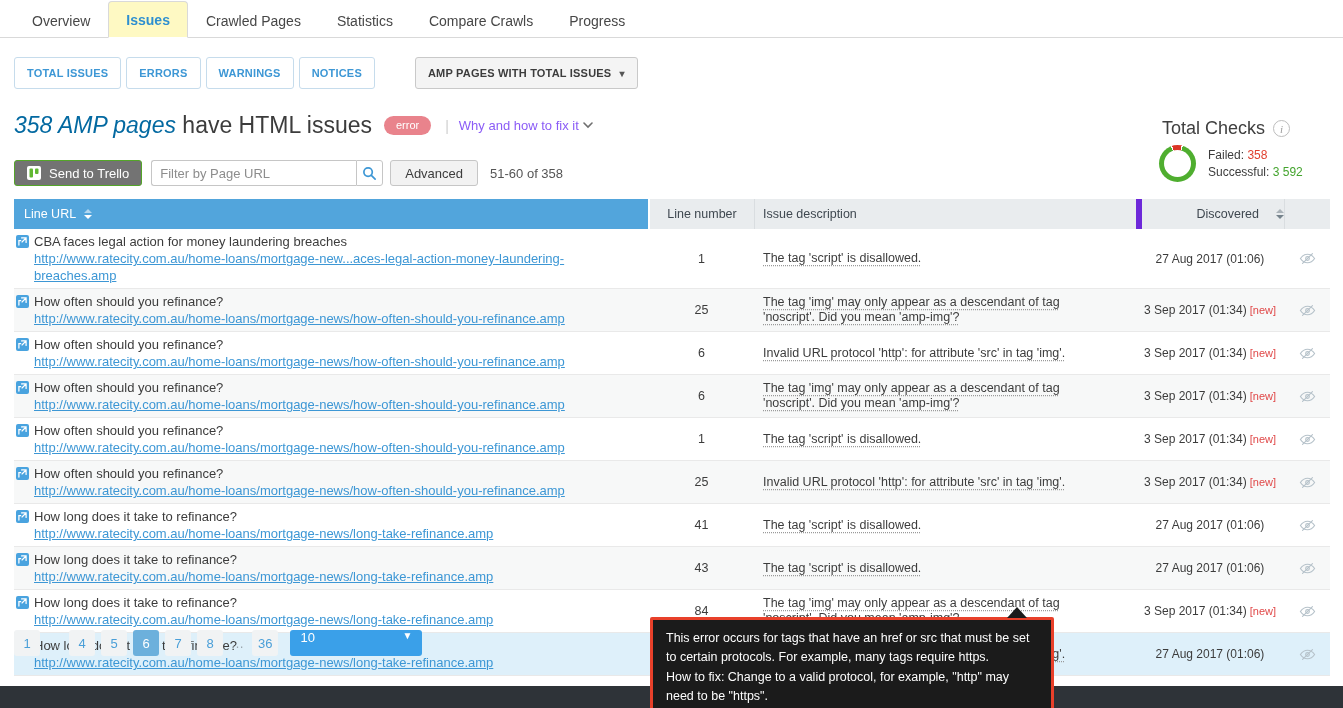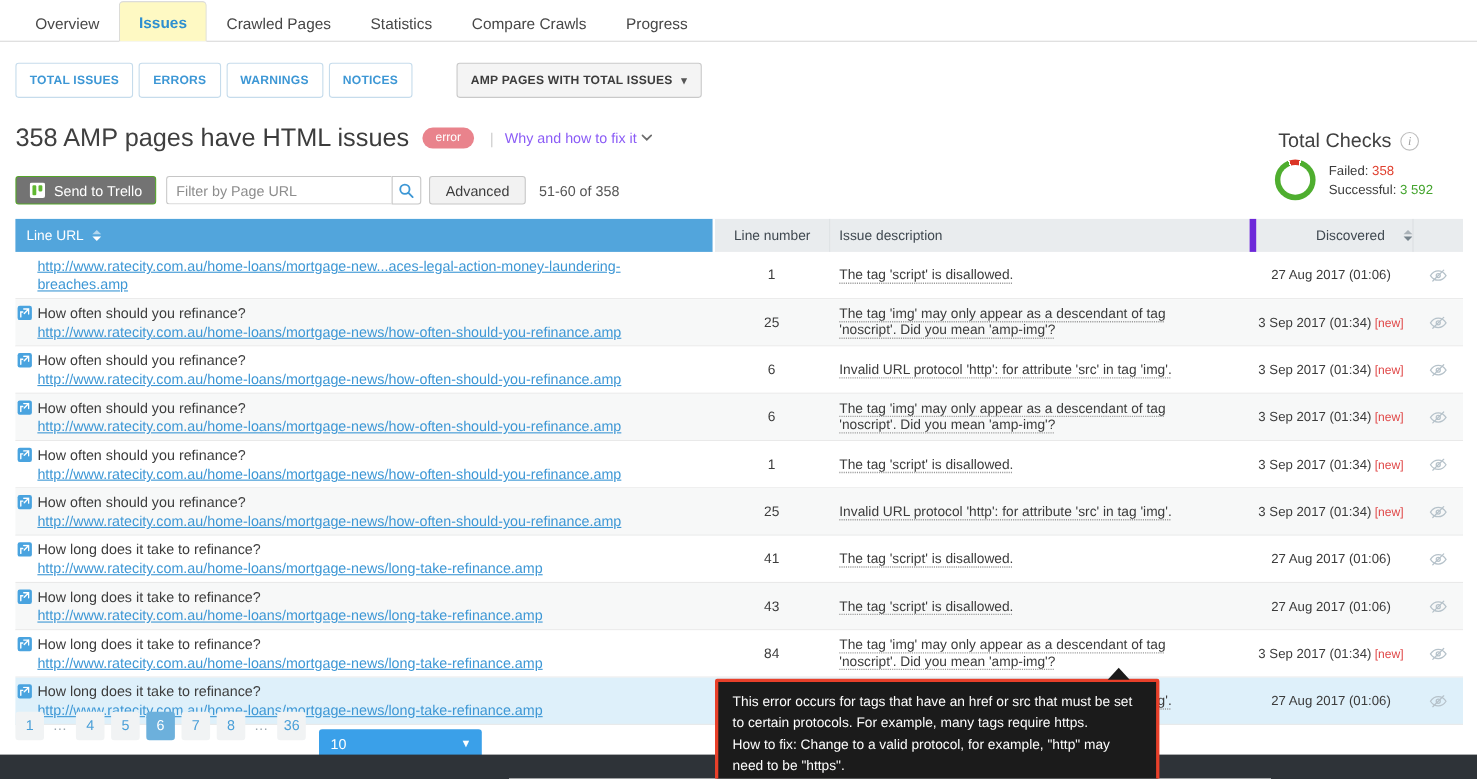--- a/index.html
+++ b/index.html
@@ -24,21 +24,21 @@
     padding:9px 12px; margin-right:5px; cursor:pointer; }
   .amp-dd { margin-left:35px; background:#f4f4f4; border:1px solid #c9c9c9; border-radius:3px;
     color:#3c3c3c; font-family:inherit; font-size:11px; font-weight:bold; letter-spacing:.2px;
     padding:9px 12px; cursor:pointer; display:flex; align-items:center; gap:8px; }
   .amp-dd .caret { font-size:10px; color:#555; }
 
   
   .headrow { position:absolute; top:112px; left:14px; right:14px; height:48px; }
   .title-area { display:flex; align-items:center; }
   .title { font-size:23px; font-weight:normal; color:#3c3c3c; }
-  .title .t-blue { color:#404040; }
+  .title .t-blue { color:#0369a1;font-style:italic; }
   .badge { background:#e9838c; color:#fff; font-size:11px; border-radius:10px;
     padding:3px 12px 4px; margin-left:12px; }
   .tsep { color:#cfcfcf; margin:0 10px 0 14px; font-size:14px; }
   .help-link { color:#8b5cf6; font-size:13px; text-decoration:none; cursor:pointer;
     display:flex; align-items:center; gap:4px; }
   .help-link .caret { font-size:11px; color:#6f6f6f; }
 
   
   .total-checks { position:absolute; top:6px; right:14px; width:178px; }
   .tc-head { display:flex; align-items:center; justify-content:center; gap:8px; }
@@ -100,23 +100,23 @@
   .new-tag { color:#e04848; font-size:11px; margin-left:3px; }
   .c-eye { width:46px; display:flex; justify-content:center; }
   .eye-btn { cursor:pointer; display:flex; }
 
   
   .pagination { position:absolute; top:630px; left:14px; display:flex; align-items:center; gap:6px; }
   .pbtn { min-width:26px; height:26px; background:#f1f3f4; border-radius:3px; color:#4a9fd8;
     font-size:13px; display:flex; align-items:center; justify-content:center; cursor:pointer; padding:0 6px; }
   .pbtn.pdots { background:transparent; color:#9aa5ad; cursor:default; padding:0 2px; min-width:14px; }
   .pbtn.pactive { background:#6cb0dc; color:#fff; }
-  .psize { margin-left:6px; width:148px; height:26px; background:#3aa0e9; border-radius:3px;
-    color:#fff; font-size:13px; display:flex; align-items:center; justify-content:space-between;
-    padding:0 10px; cursor:pointer;margin-top:33px; }
+  .psize { margin-left:6px; width:132px; height:26px; background:#3aa0e9; border-radius:3px;
+    color:#fff; font-size:13px; display:flex; justify-content:space-between;
+    padding:0 10px; cursor:pointer; }
   .psize .caret { font-size:10px; }
 
   
   .tooltip { position:absolute; left:650px; top:617px; width:404px; z-index:10;
     background:#1b1b1b; border:3px solid #e8402a; border-radius:2px; color:#fdfdfd;
     font-size:12.5px; line-height:1.55; padding:9px 13px; }
   .tooltip::before { content:""; position:absolute; top:-13px; right:24px; width:0; height:0;
     border-left:10px solid transparent; border-right:10px solid transparent;
     border-bottom:11px solid #1b1b1b; }
 
@@ -213,20 +213,28 @@
         <span class="sort">
             <i class="up"></i>
             <i class="dn"></i>
           </span>
       </div>
       <div class="h-cell h-eye"></div>
     </div>
     <div id="tbody">
         <div class="trow">
       <div class="c-url">
+        <div class="ptitle">
+          <span class="extlink">
+            <svg width="9" height="9" viewBox="0 0 10 10">
+                  <path d="M1 9V4h2M4 1h5v5M9 1L4.5 5.5" fill="none" stroke="#fff" stroke-width="1.4" stroke-linecap="round"></path>
+                </svg>
+          </span>
+          <span>CBA faces legal action for money laundering breaches</span>
+        </div>
         <a class="purl">http://www.ratecity.com.au/home-loans/mortgage-new...aces-legal-action-money-laundering-breaches.amp</a>
       </div>
       <div class="c-line">1</div>
       <div class="c-issue">
         <span class="issue-text">The tag 'script' is disallowed.</span>
       </div>
       <div class="c-date"><span>27 Aug 2017 (01:06)</span></div>
       <div class="c-eye">
         <span class="eye-btn">
           <svg width="17" height="15" viewBox="0 0 24 20">

